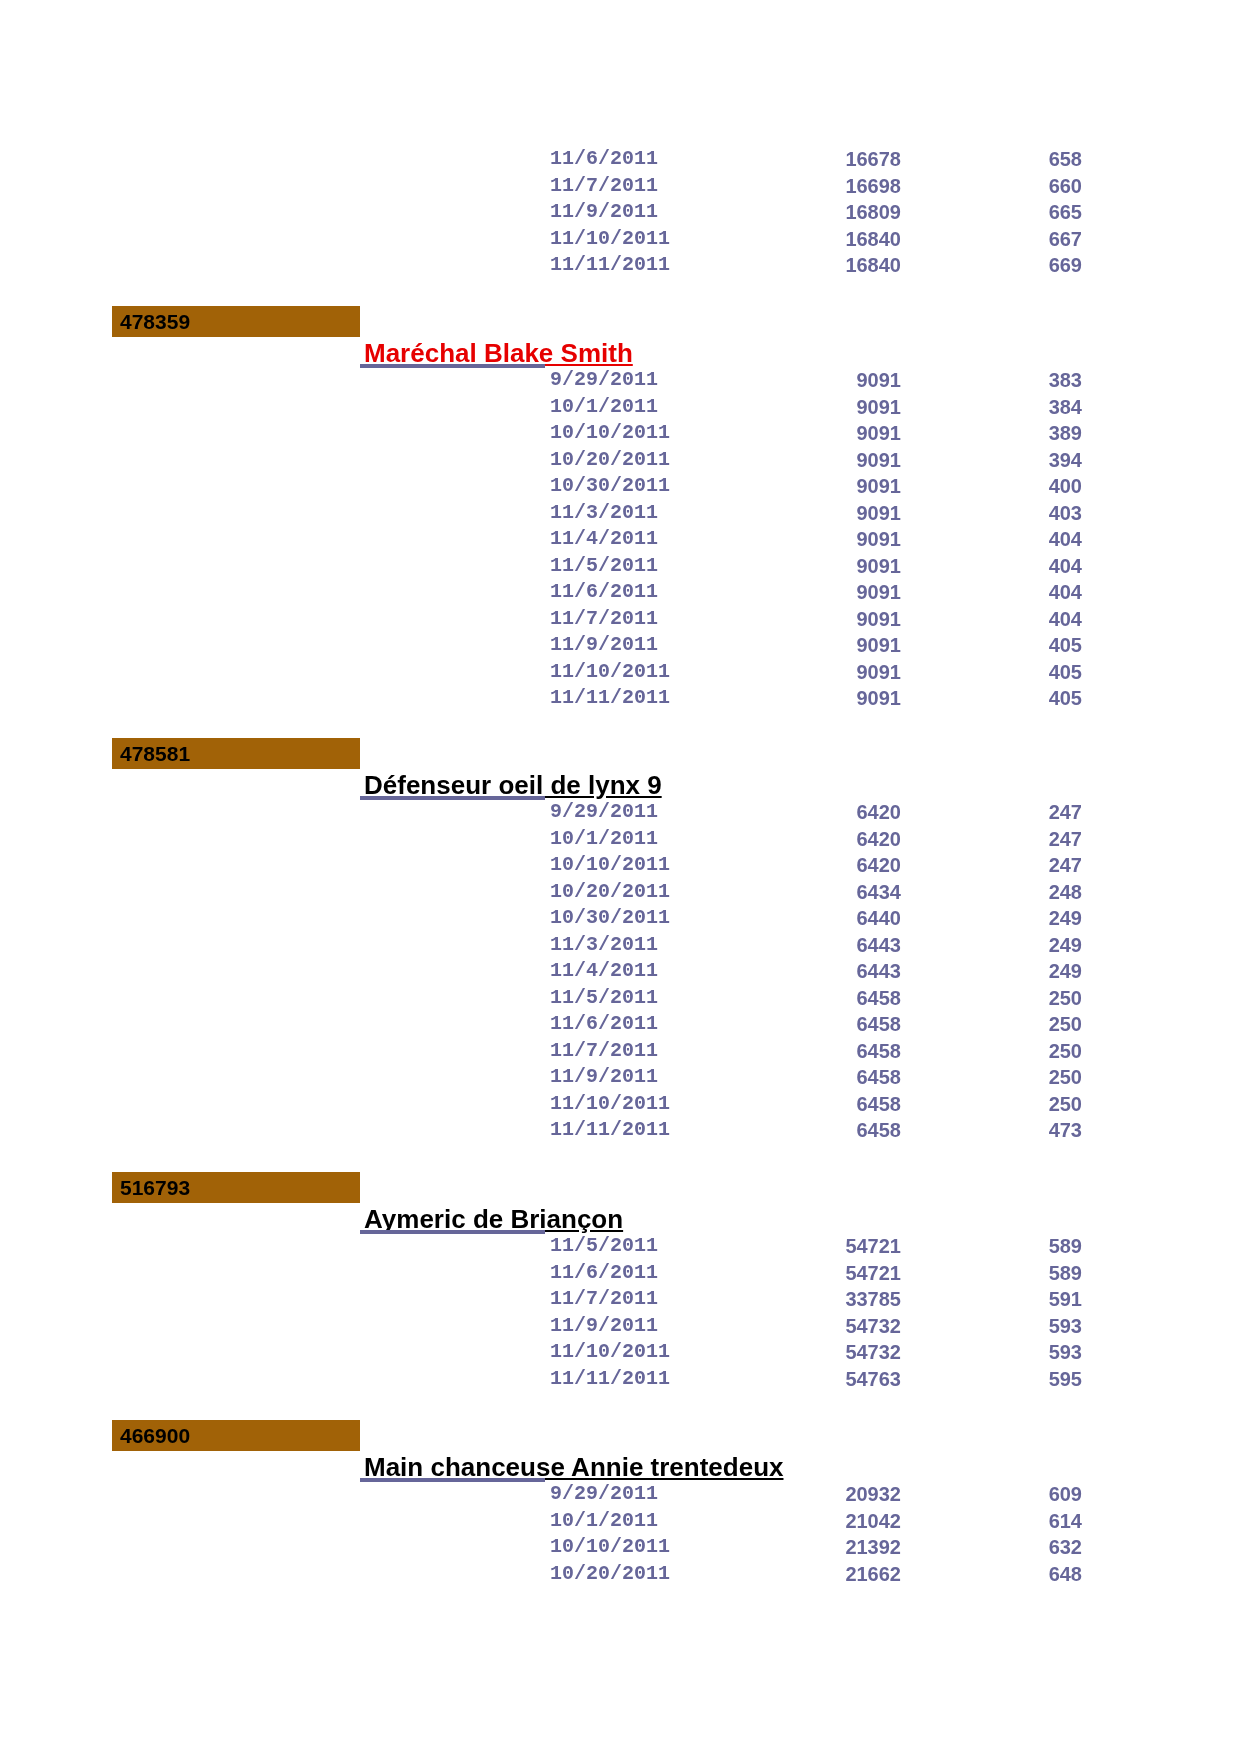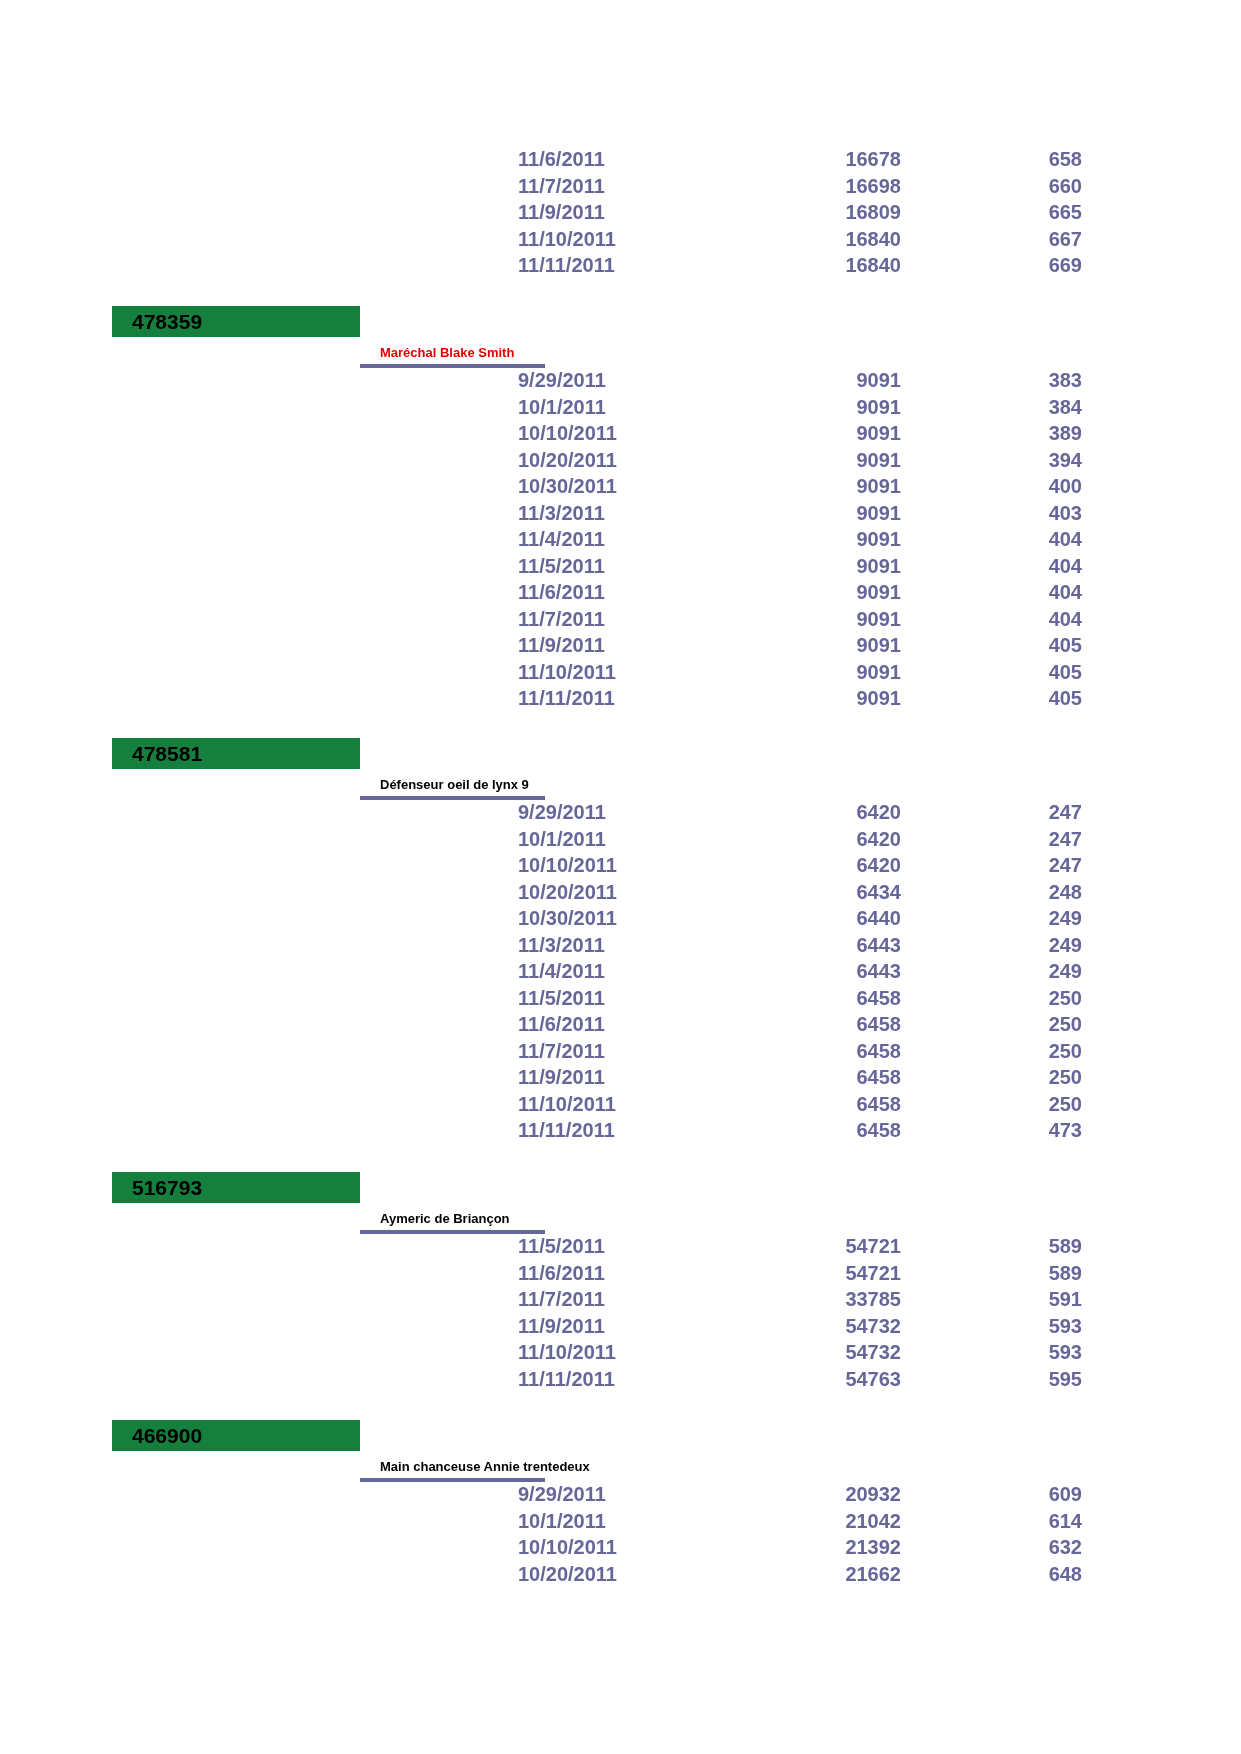--- a/index.html
+++ b/index.html
@@ -1,31 +1,31 @@
 <!DOCTYPE html>
 <html><head>
 <meta charset="utf-8">
 <style>
   html, body { margin: 0; padding: 0; background: #ffffff; }
   body { width: 1241px; height: 1754px; position: relative; overflow: hidden;
          font-family: "Liberation Sans", sans-serif; font-weight: bold; }
   .page { position: absolute; left: 0; top: 0; width: 1241px; height: 1754px; }
   .section { position: absolute; left: 0; width: 1241px; }
   .id-box { position: absolute; left: 112px; width: 248px; height: 31px;
-            background: #15803d; color: #000000; font-size: 21px;
-            line-height: 31px; padding-left: 20px; box-sizing: border-box; }
-  .name { position: absolute; left: 380px; font-size: 13px; line-height: 22px;
-          white-space: nowrap; color: #000000; }
+            background: #a16207; color: #000000; font-size: 21px;
+            line-height: 31px; padding-left: 8px; box-sizing: border-box; }
+  .name { position: absolute; left: 364px; font-size: 26px; line-height: 22px;
+          white-space: nowrap; color: #000000; text-decoration: underline; }
   .name.red { color: #e60000; }
   .underline { position: absolute; left: 360px; width: 185px; height: 4px;
                background: #666699; }
   .rows { position: absolute; left: 0; width: 1241px; }
   .row { position: absolute; left: 0; width: 1241px; height: 26.5px;
          color: #666699; font-size: 20px; line-height: 26.5px; }
-  .row .date { position: absolute; left: 518px; white-space: nowrap; }
+  .row .date { position: absolute; left: 550px; white-space: nowrap; font-family: Liberation Mono, monospace; }
   .row .v1 { position: absolute; right: calc(1241px - 901px); text-align: left; white-space: nowrap; }
   .row .v2 { position: absolute; right: calc(1241px - 1082px); text-align: left; white-space: nowrap; }
 </style>
 </head>
 <body>
 
 <div class="page">
 
   <div class="rows" style="top:146px">
     <div class="row" style="top:0px">

